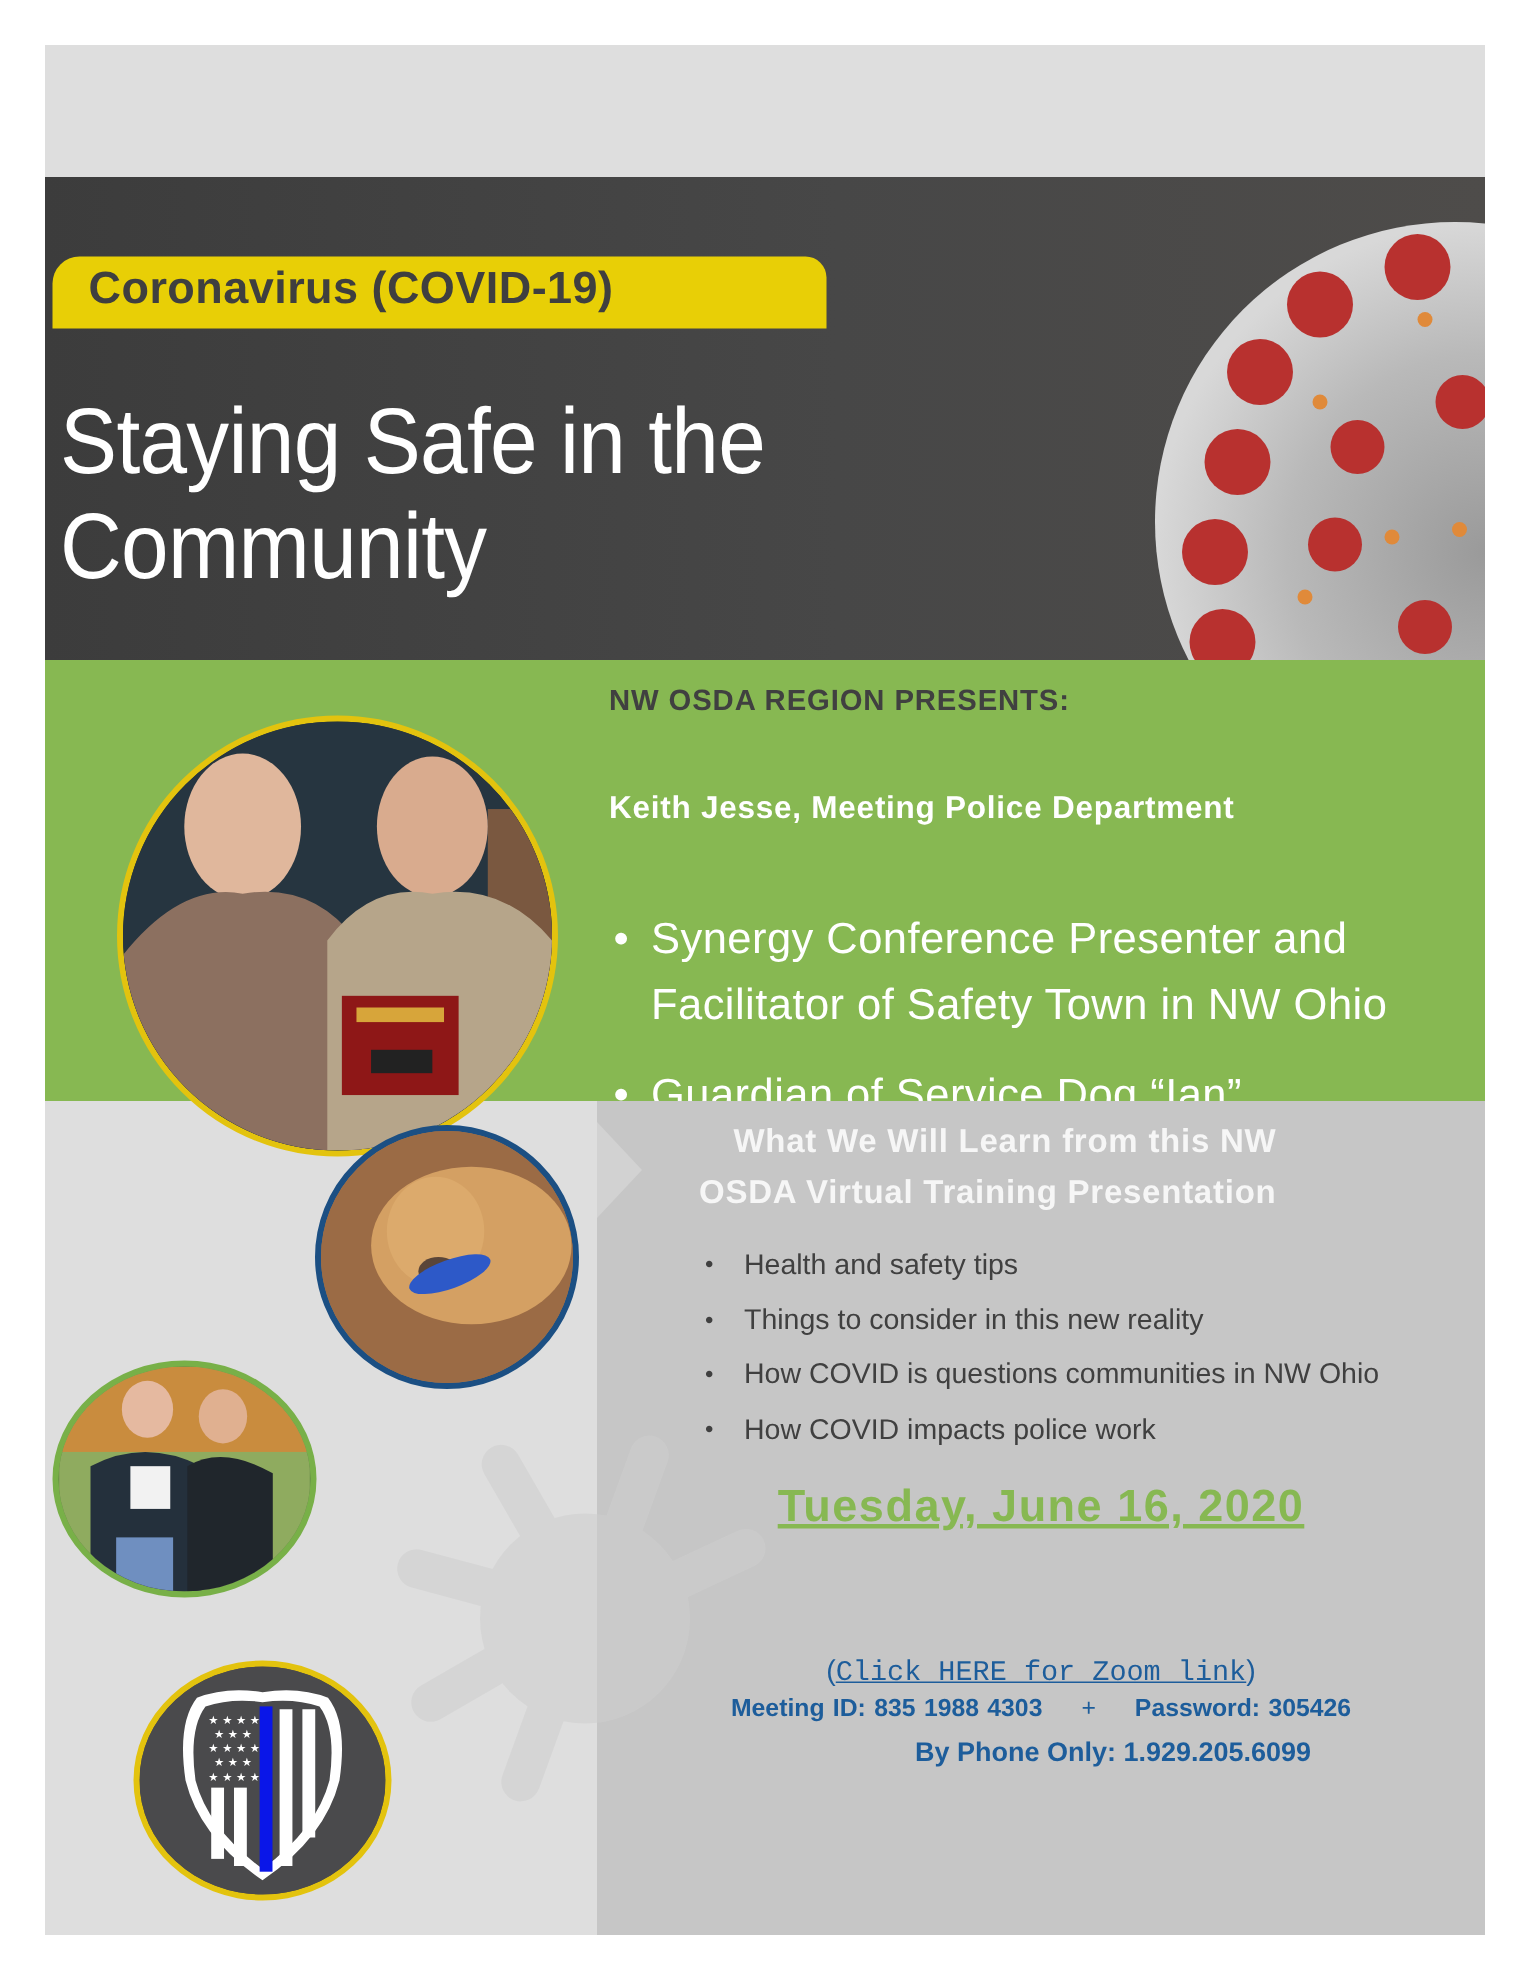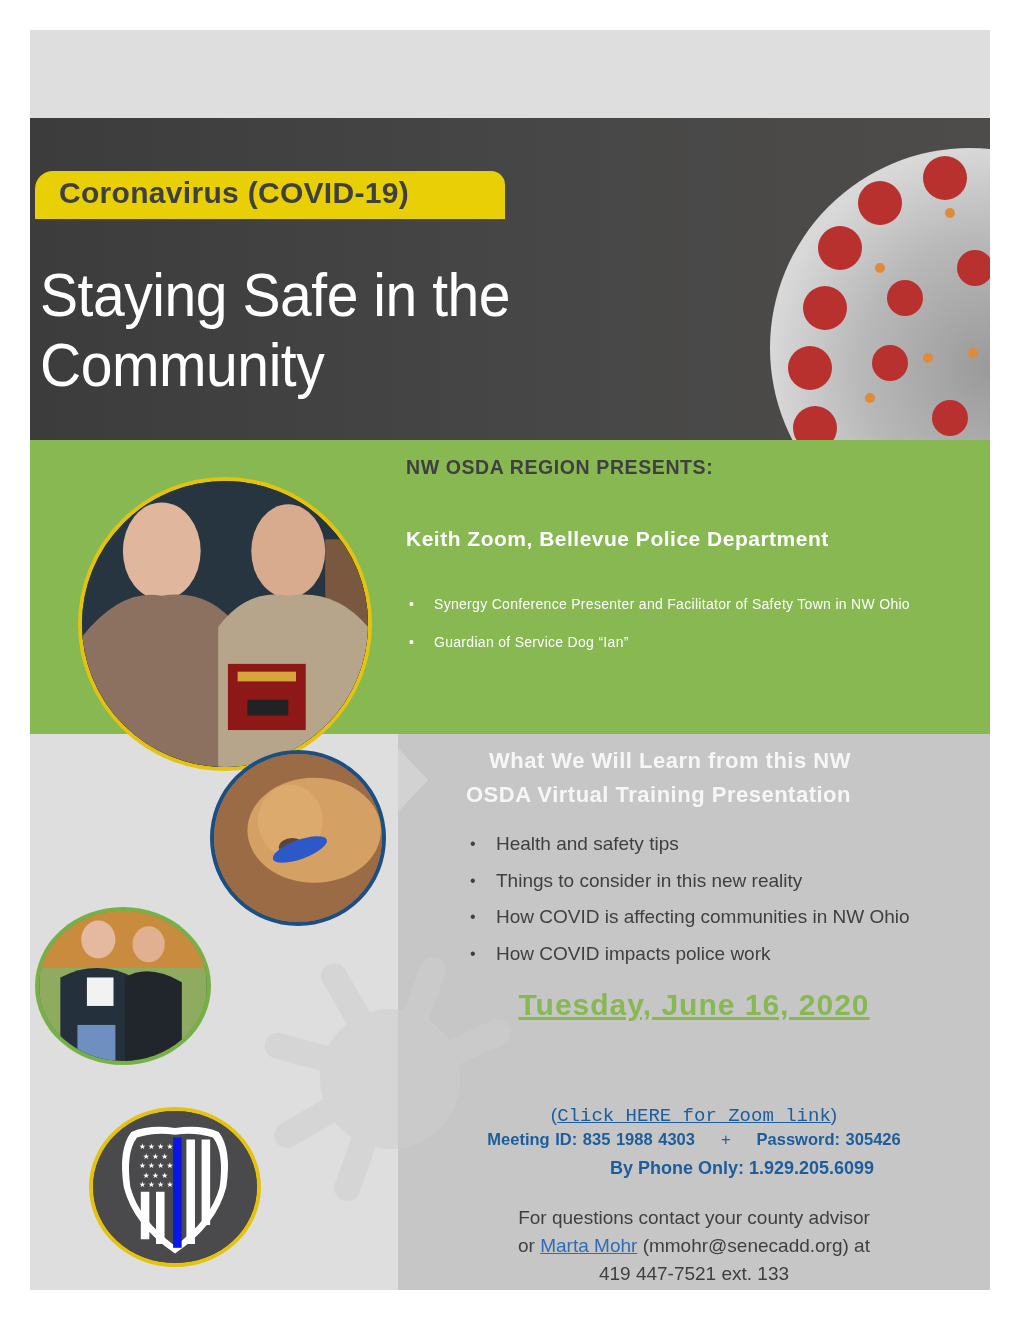--- a/index.html
+++ b/index.html
@@ -5,36 +5,36 @@
   * { box-sizing: border-box; margin: 0; padding: 0; }
   html, body { width: 1020px; height: 1320px; background: #ffffff; overflow: hidden; }
   body { position: relative; font-family: "Liberation Sans", sans-serif; }
 
   .page { position: absolute; left: 30px; top: 30px; width: 960px; height: 1260px; background: #dedede; overflow: hidden; }
 
   
   .top-strip { position: absolute; left: 0; top: 0; width: 960px; height: 88px; background: #dedede; }
   .hero { position: absolute; left: 0; top: 88px; width: 960px; height: 322px;
           background: linear-gradient(90deg, #3c3c3c 0%, #474747 55%, #4e4c4a 100%); overflow: hidden; }
-  .covid-tag { position: absolute; left: 5px; top: 53px; width: 470px; height: 48px; background: #e8cf06;
+  .covid-tag { position: absolute; left: 5px; top: 53px; width: 516px; height: 48px; background: #e8cf06;
                border-radius: 18px 14px 0 0; }
   .covid-tag span { position: absolute; left: 24px; top: 5px; font-family: "Liberation Sans", sans-serif; font-weight: bold;
                     font-size: 30px; color: #3f3f3f; letter-spacing: 0.3px; }
   .hero-title { position: absolute; left: 10px; top: 142px; font-family: "Liberation Sans", sans-serif;
                 font-size: 62px; line-height: 70px; color: #ffffff; letter-spacing: -0.5px; transform: scaleX(0.92); transform-origin: left top; }
 
   
   .virus { position: absolute; left: 700px; top: -10px; width: 420px; height: 420px; }
 
   
   .green { position: absolute; left: 0; top: 410px; width: 960px; height: 362px; background: #87b852; }
   .presents { position: absolute; left: 376px; top: 16px; font-weight: bold; font-size: 19.5px; color: #404040; letter-spacing: 0.6px; }
   .presenter { position: absolute; left: 376px; top: 87px; font-weight: bold; font-size: 21px; color: #ffffff; letter-spacing: 0.5px; }
   .green ul { position: absolute; left: 376px; top: 148px; width: 580px; list-style: none; }
-  .green li { position: relative; padding-left: 28px; font-size: 14px; line-height: 32px; color: #ffffff; letter-spacing: 0.3px; margin-bottom: 6px; }
+  .green li { position: relative; padding-left: 28px; font-size: 29px; line-height: 44px; color: #ffffff; letter-spacing: 0.3px; margin-bottom: 6px; margin-top: 16px; }
   .green li::before { content: "\2022"; position: absolute; left: 3px; top: 0; }
 
   
   .lower { position: absolute; left: 0; top: 704px; width: 960px; height: 556px; }
   .lower-left { position: absolute; left: 0; top: 0; width: 368px; height: 556px; background: #dedede; }
   .lower-right { position: absolute; left: 368px; top: 0; width: 592px; height: 556px; background: #c6c6c6; }
   .arrow-notch { position: absolute; left: 368px; top: 14px; width: 0; height: 0;
                  border-top: 32px solid transparent; border-bottom: 32px solid transparent; border-left: 30px solid #d2d2d2; }
   .splash { position: absolute; left: 210px; top: 195px; width: 300px; height: 300px; opacity: 0.55; }
 
@@ -112,21 +112,21 @@
       <span>Coronavirus (COVID-19)</span>
     </div>
     <div class="hero-title">
       <div>Staying Safe in the</div>
       <div>Community</div>
     </div>
   </div>
 
   <div class="green">
     <div class="presents">NW OSDA REGION PRESENTS:</div>
-    <div class="presenter">Keith Zoom, Bellevue Police Department</div>
+    <div class="presenter">Keith Jesse, Meeting Police Department</div>
     <ul>
       <li>Synergy Conference Presenter and Facilitator of Safety Town in NW Ohio</li>
       <li>Guardian of Service Dog “Ian”</li>
     </ul>
   </div>
 
   <div class="lower">
     <div class="lower-left"></div>
     <div class="lower-right"></div>
     <div class="arrow-notch"></div>
@@ -143,36 +143,31 @@
       </g>
     </svg>
 
     <div class="learn-title">
       <div>What We Will Learn from this NW</div>
       <div>OSDA Virtual Training Presentation</div>
     </div>
     <ul class="learn-list">
       <li>Health and safety tips</li>
       <li>Things to consider in this new reality</li>
-      <li>How COVID is affecting communities in NW Ohio</li>
+      <li>How COVID is questions communities in NW Ohio</li>
       <li>How COVID impacts police work</li>
     </ul>
 
     <div class="event-date">Tuesday, June 16, 2020</div>
     <div class="zoom-link"><span>(</span><a href="#">Click HERE for Zoom link</a><span>)</span></div>
     <div class="meeting">
       <span>Meeting ID: 835 1988 4303</span><span class="plus">+</span><span>Password: 305426</span>
     </div>
     <div class="phone">By Phone Only: 1.929.205.6099</div>
 
-    <div class="contact">
-      <div>For questions contact your county advisor</div>
-      <div><span>or </span><a href="#">Marta Mohr</a><span> (mmohr@senecadd.org) at</span></div>
-      <div>419 447-7521 ext. 133</div>
-    </div>
   </div>
 
   <div class="circle photo1">
     <svg viewBox="0 0 294 294">
       <rect width="294" height="294" fill="#263540"></rect>
       <rect x="250" y="60" width="44" height="200" fill="#7a5840"></rect>
       <ellipse cx="82" cy="72" rx="40" ry="50" fill="#e0b79c"></ellipse>
       <path d="M0 160 Q40 110 82 118 Q130 110 160 150 L170 294 L0 294 Z" fill="#8c7060"></path>
       <ellipse cx="212" cy="72" rx="38" ry="48" fill="#d9ab8e"></ellipse>
       <path d="M140 150 Q170 110 212 118 Q260 110 294 150 L294 294 L140 294 Z" fill="#b6a58a"></path>

